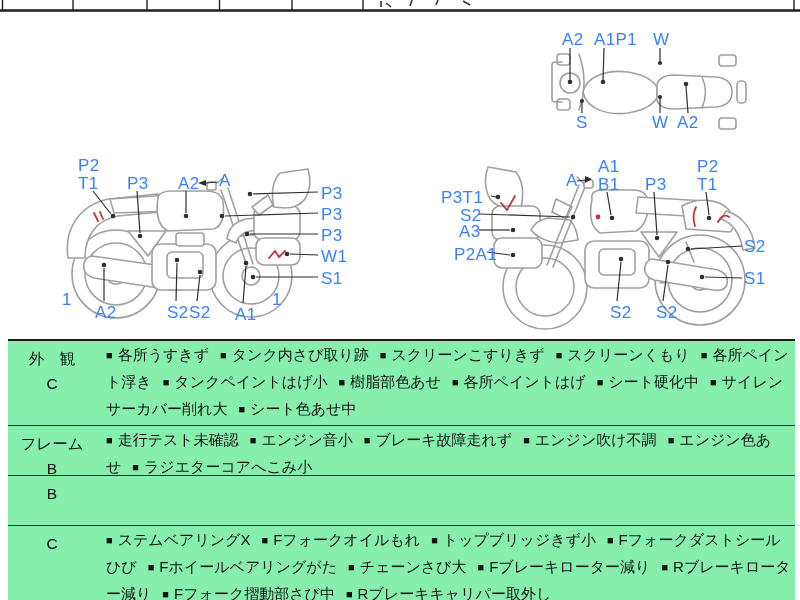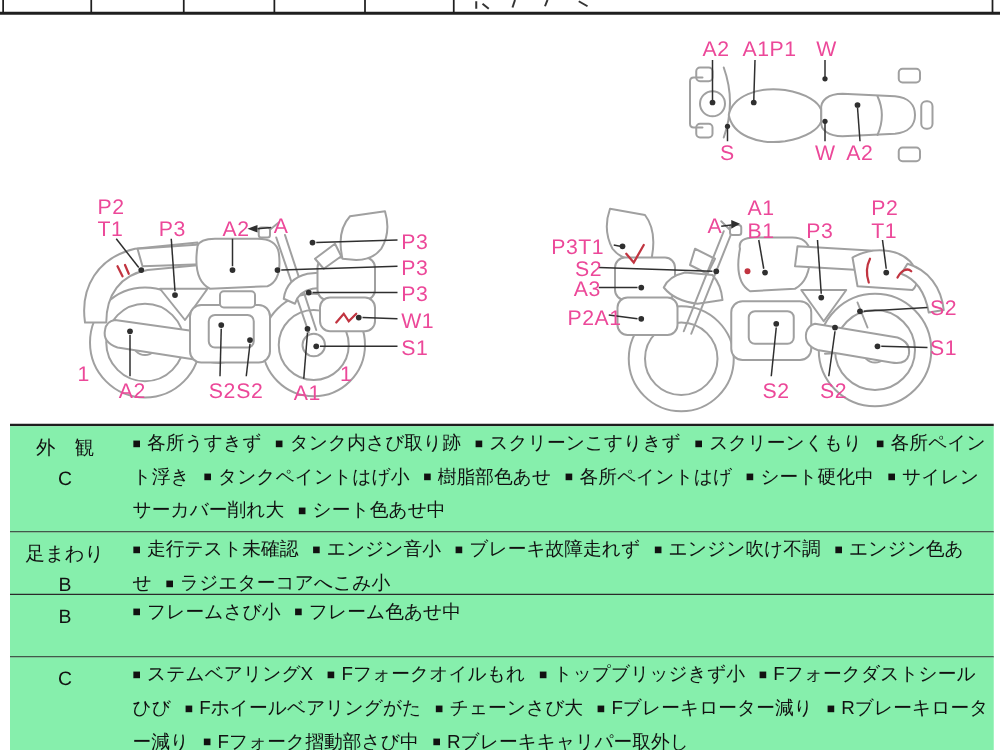--- a/index.html
+++ b/index.html
@@ -2,21 +2,21 @@
 <html><head>
 <meta charset="utf-8">
 <style>
   html,body{margin:0;padding:0;}
   body{
     width:800px;height:600px;position:relative;overflow:hidden;background:#ffffff;
     font-family:"Liberation Sans","DejaVu Sans",sans-serif;color:#111;
   }
   svg.layer{position:absolute;left:0;top:0;}
   #labels span.part-label{
-    position:absolute;font-size:17px;line-height:17px;color:#ec4899;
+    position:absolute;font-size:17px;line-height:17px;color:#3b82f6;
     white-space:nowrap;letter-spacing:.4px;
   }
   #report{
     position:absolute;left:8px;right:5px;top:339px;
     border-top:2px solid #1e1e1e;
   }
   .report-row{display:flex;border-bottom:1.5px solid #2a2a2a;box-sizing:border-box;overflow:hidden;background:#86efac;}
   .row-0{height:85px}
   .row-1{height:50px}
   .row-2{height:50px}
@@ -244,30 +244,29 @@
   <div id="report-rows">
       <div class="report-row row-0">
         <div class="cat">
           <div class="cat-name">外　観</div>
           <div class="cat-grade">C</div>
         </div>
         <div class="notes"><span class="note-item"><span class="bullet">■</span><span>各所うすきず</span></span><span class="note-item"><span class="bullet">■</span><span>タンク内さび取り跡</span></span><span class="note-item"><span class="bullet">■</span><span>スクリーンこすりきず</span></span><span class="note-item"><span class="bullet">■</span><span>スクリーンくもり</span></span><span class="note-item"><span class="bullet">■</span><span>各所ペイント浮き</span></span><span class="note-item"><span class="bullet">■</span><span>タンクペイントはげ小</span></span><span class="note-item"><span class="bullet">■</span><span>樹脂部色あせ</span></span><span class="note-item"><span class="bullet">■</span><span>各所ペイントはげ</span></span><span class="note-item"><span class="bullet">■</span><span>シート硬化中</span></span><span class="note-item"><span class="bullet">■</span><span>サイレンサーカバー削れ大</span></span><span class="note-item"><span class="bullet">■</span><span>シート色あせ中</span></span></div>
       </div>
       <div class="report-row row-1">
         <div class="cat">
-          <div class="cat-name">足まわり</div>
+          <div class="cat-name">フレーム</div>
           <div class="cat-grade">B</div>
         </div>
         <div class="notes"><span class="note-item"><span class="bullet">■</span><span>走行テスト未確認</span></span><span class="note-item"><span class="bullet">■</span><span>エンジン音小</span></span><span class="note-item"><span class="bullet">■</span><span>ブレーキ故障走れず</span></span><span class="note-item"><span class="bullet">■</span><span>エンジン吹け不調</span></span><span class="note-item"><span class="bullet">■</span><span>エンジン色あせ</span></span><span class="note-item"><span class="bullet">■</span><span>ラジエターコアへこみ小</span></span></div>
       </div>
       <div class="report-row row-2">
         <div class="cat">
           <div class="cat-grade">B</div>
         </div>
-        <div class="notes"><span class="note-item"><span class="bullet">■</span><span>フレームさび小</span></span><span class="note-item"><span class="bullet">■</span><span>フレーム色あせ中</span></span></div>
       </div>
       <div class="report-row row-3">
         <div class="cat">
           <div class="cat-grade">C</div>
         </div>
         <div class="notes"><span class="note-item"><span class="bullet">■</span><span>ステムベアリングX</span></span><span class="note-item"><span class="bullet">■</span><span>Fフォークオイルもれ</span></span><span class="note-item"><span class="bullet">■</span><span>トップブリッジきず小</span></span><span class="note-item"><span class="bullet">■</span><span>Fフォークダストシールひび</span></span><span class="note-item"><span class="bullet">■</span><span>Fホイールベアリングがた</span></span><span class="note-item"><span class="bullet">■</span><span>チェーンさび大</span></span><span class="note-item"><span class="bullet">■</span><span>Fブレーキローター減り</span></span><span class="note-item"><span class="bullet">■</span><span>Rブレーキローター減り</span></span><span class="note-item"><span class="bullet">■</span><span>Fフォーク摺動部さび中</span></span><span class="note-item"><span class="bullet">■</span><span>Rブレーキキャリパー取外し</span></span></div>
       </div>
     </div>
 </div>
 

